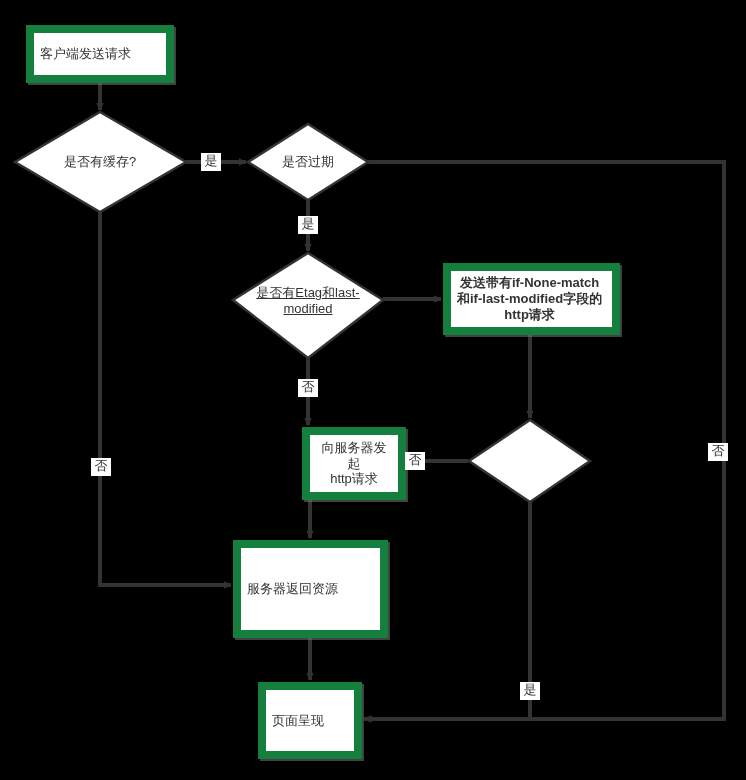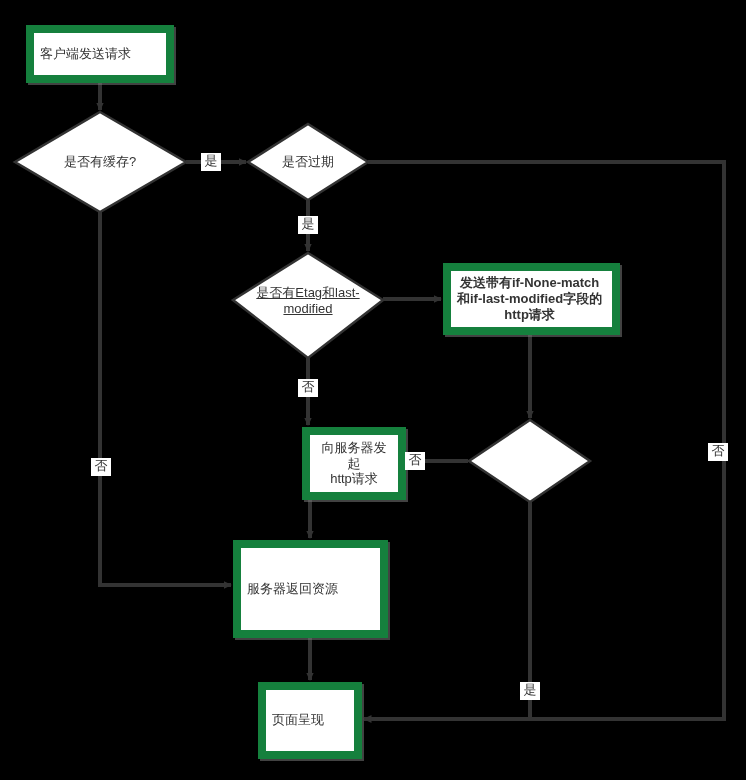--- a/index.html
+++ b/index.html
@@ -130,21 +130,21 @@
 
   <div class="node-box fs13" style="left:258px; top:427px; width:104px; height:73px;margin-left:44px;">
     <span class="node-text">向服务器发起
 http请求</span>
   </div>
 
   <div class="node-box fs13" style="left:233px; top:540px; width:155px; height:98px;">
     <span class="node-text">服务器返回资源</span>
   </div>
 
-  <div class="node-box fs13" style="left:258px; top:682px; width:104px; height:77px;font-family:Liberation Mono, monospace;">
+  <div class="node-box fs13" style="left:258px; top:682px; width:104px; height:77px;">
     <span class="node-text">页面呈现</span>
   </div>
 
   <div class="edge-label fs13" style="left:201px; top:153px; width:20px; height:18px;">是</div>
 
   <div class="edge-label fs13" style="left:91px; top:458px; width:20px; height:18px;">否</div>
 
   <div class="edge-label fs13" style="left:298px; top:216px; width:20px; height:18px;">是</div>
 
   <div class="edge-label fs13" style="left:708px; top:443px; width:20px; height:18px;">否</div>

